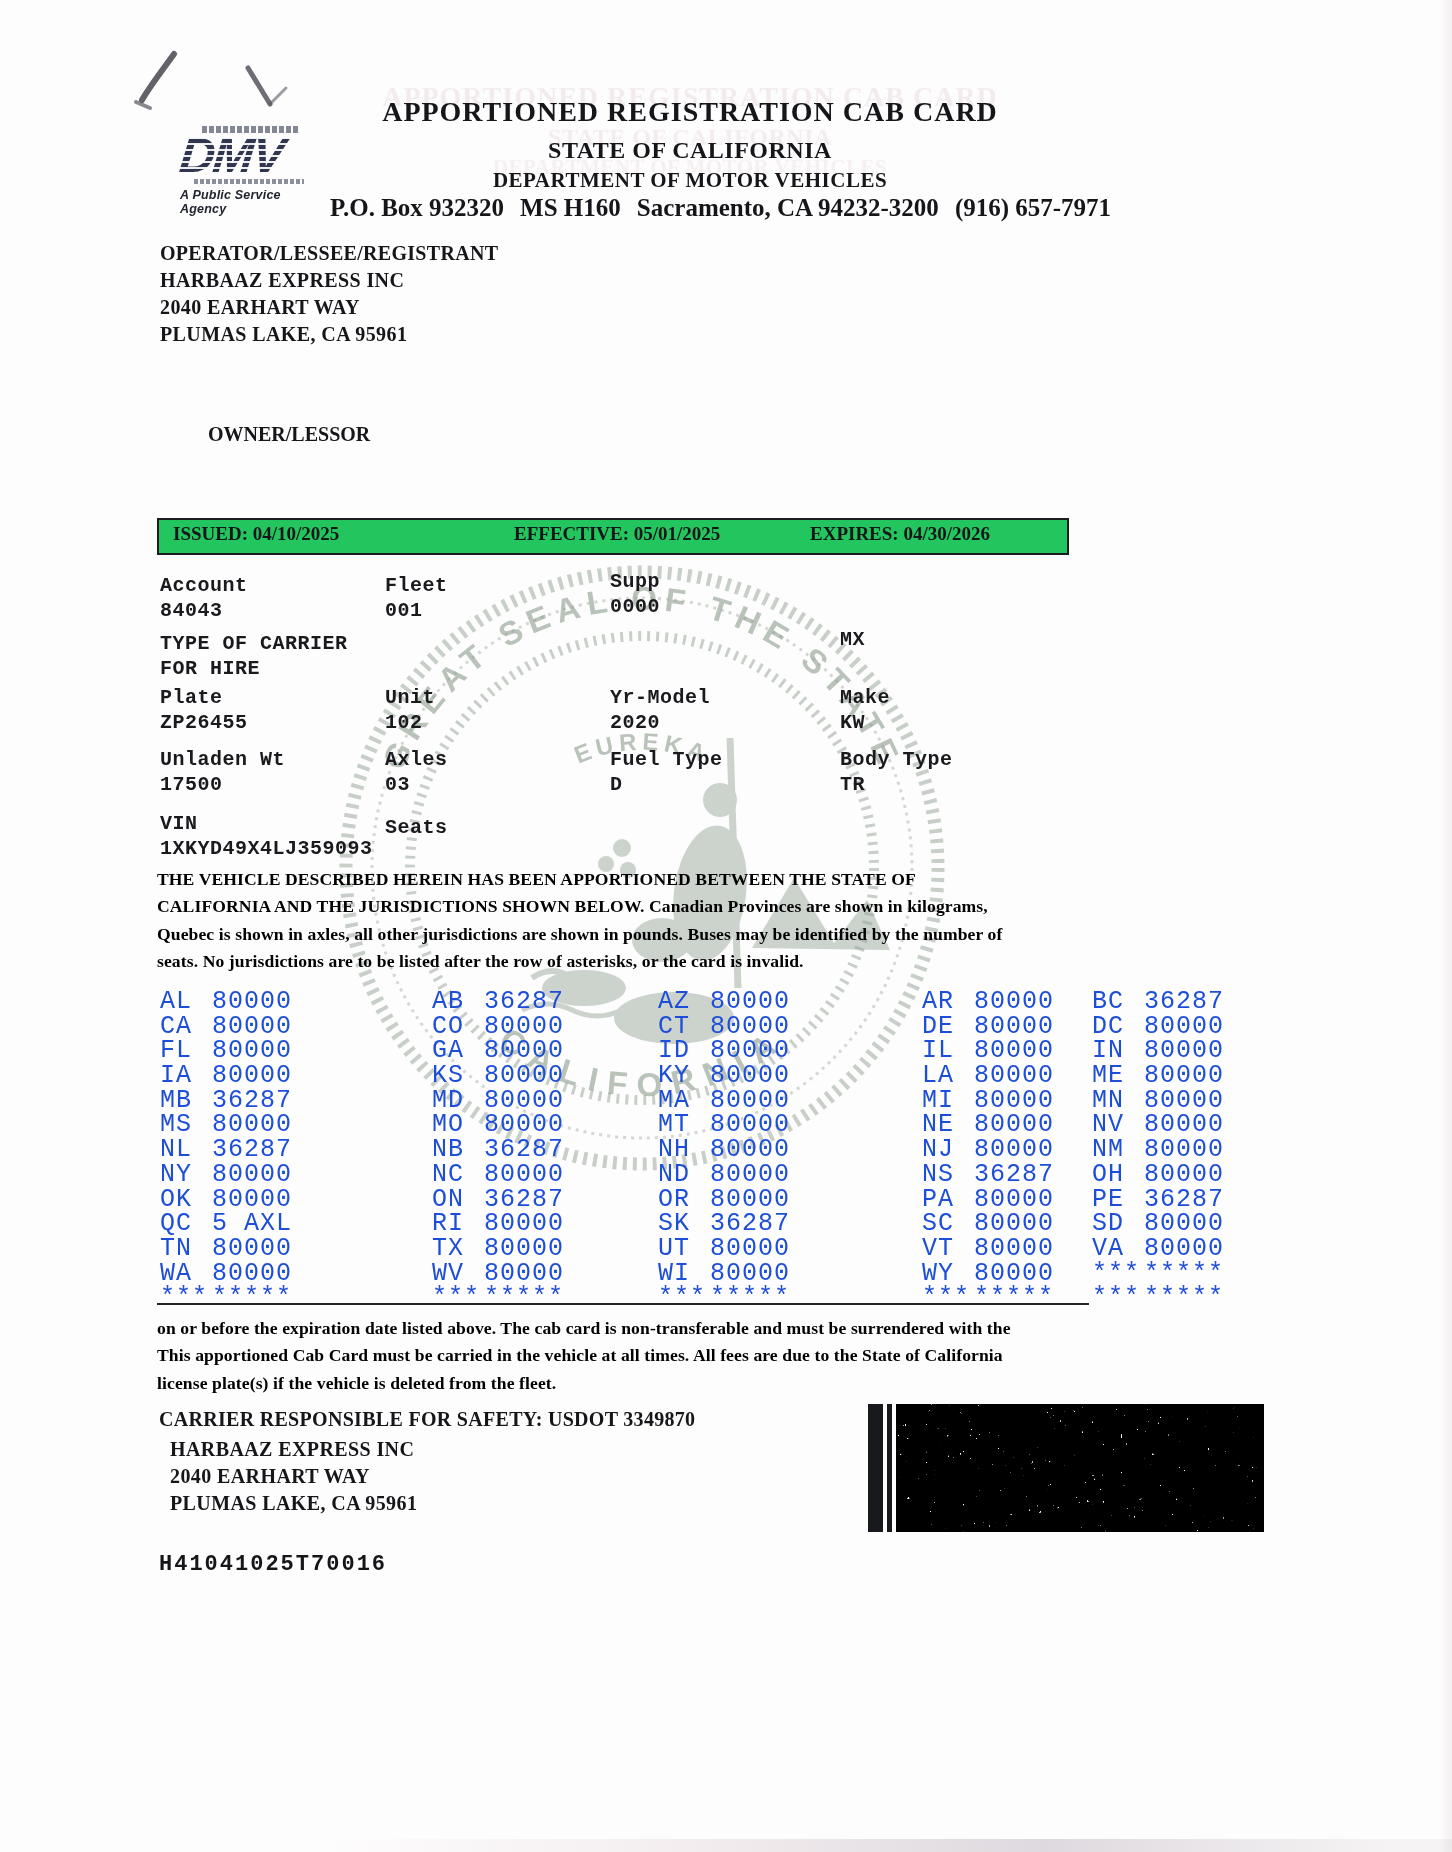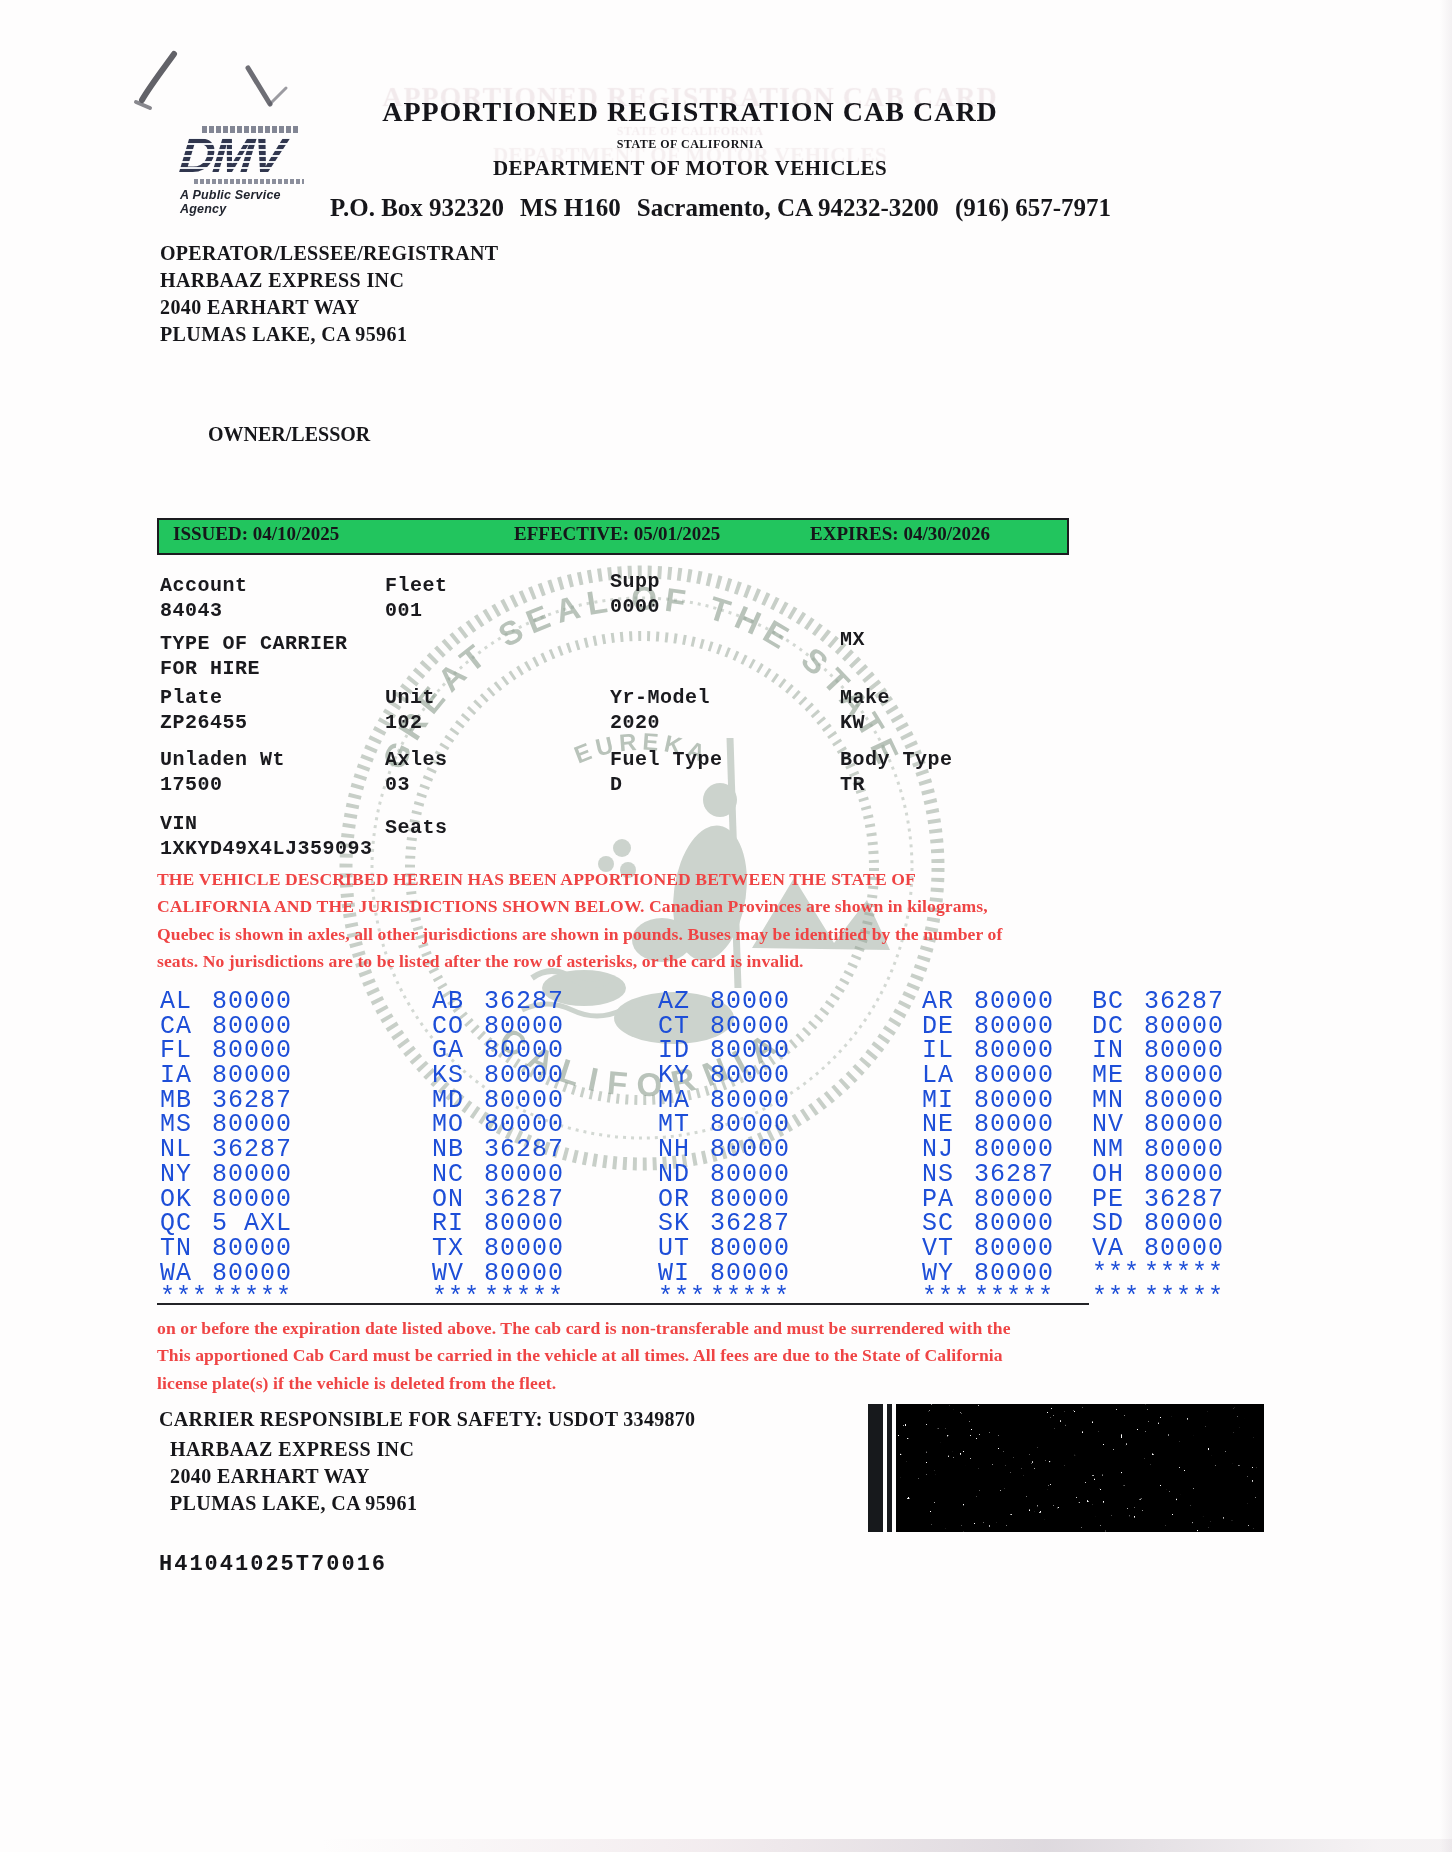--- a/index.html
+++ b/index.html
@@ -1,21 +1,21 @@
 <!DOCTYPE html>
 <html><head>
 <meta charset="utf-8">
 <style>
   html,body{margin:0;padding:0;}
   body{width:1452px;height:1852px;background:#f5f3f2;font-family:"Liberation Serif",serif;}
   .page{position:relative;width:1452px;height:1852px;background:#fefdfd;overflow:hidden;color:#16161a;}
   
   .hdr{position:absolute;left:330px;top:96px;width:720px;text-align:center;}
   .title{font-size:28px;font-weight:bold;letter-spacing:1px;color:#15151a;text-shadow:0 -15px 1px rgba(196,158,170,.20);}
-  .sub1{font-size:12px;font-weight:bold;margin-top:9px;letter-spacing:.5px;text-shadow:0 -13px 1px rgba(196,158,170,.18);}
+  .sub1{font-size:24px;font-weight:bold;margin-top:9px;letter-spacing:.5px;text-shadow:0 -13px 1px rgba(196,158,170,.18);}
   .sub2{font-size:21px;font-weight:bold;margin-top:4px;letter-spacing:.5px;text-shadow:0 -13px 1px rgba(196,158,170,.15);}
   .po-line{position:absolute;left:330px;top:194px;width:730px;display:flex;justify-content:space-between;gap:16px;font-size:25px;font-weight:bold;white-space:nowrap;}
   
   .logo{position:absolute;left:180px;top:126px;width:150px;text-align:left;font-family:"Liberation Sans",sans-serif;}
   .logo-tinytop{height:7px;width:96px;margin-left:22px;background:repeating-linear-gradient(90deg,#5a5f72 0 5px,transparent 5px 7px);opacity:.75;}
   .logo-dmv{font-size:49px;line-height:44px;font-weight:bold;font-style:italic;letter-spacing:-2px;
     background:repeating-linear-gradient(180deg,#30364e 0 4px,#eceef2 4px 6px);
     -webkit-background-clip:text;background-clip:text;color:transparent;transform:skewX(-6deg);}
   .logo-tinybot{height:5px;width:110px;margin-left:14px;background:repeating-linear-gradient(90deg,#5a5f72 0 4px,transparent 4px 6px);opacity:.7;margin-top:2px;}
   .logo-tag{font-size:12.5px;font-weight:bold;font-style:italic;color:#20242e;margin-top:4px;letter-spacing:.2px;}
@@ -24,21 +24,21 @@
   .oplabel{font-weight:600;letter-spacing:.3px;}
   .opbold{font-weight:bold;letter-spacing:.4px;}
   .ownlabel{position:absolute;left:160px;top:423px;font-size:20px;font-weight:600;margin-left:48px;}
   
   .statusbar{position:absolute;left:157px;top:518px;width:908px;height:33px;border:2px solid #1c1c20;background:#22c55e;}
   .statusbar span{position:absolute;top:3px;font-size:19px;font-weight:bold;white-space:nowrap;}
   
   .field{position:absolute;font-family:"Liberation Mono","DejaVu Sans Mono",monospace;font-weight:bold;font-size:20px;color:#1a1a1e;letter-spacing:.5px;line-height:24px;white-space:nowrap;}
   .flabel{margin-bottom:1px;}
   
-  .para{position:absolute;left:157px;width:940px;font-size:17.6px;font-weight:bold;line-height:27.4px;color:#ef4444;letter-spacing:.1px;white-space:nowrap;}
+  .para{position:absolute;left:157px;width:940px;font-size:17.6px;font-weight:bold;line-height:27.4px;color:#000000;letter-spacing:.1px;white-space:nowrap;}
   .para1{top:866px;}
   .para2{top:1315px;}
   
   .jtable{position:absolute;left:160px;top:990px;width:1160px;height:325px;font-family:"Liberation Mono","DejaVu Sans Mono",monospace;font-weight:normal;font-size:25px;color:#1d4ed8;}
   .jcol{position:absolute;top:0;}
   .jcol0{left:0;} .jcol1{left:272px;} .jcol2{left:498px;} .jcol3{left:730px;margin-left:32px;} .jcol4{left:932px;}
   .jrow{height:24.7px;line-height:24.7px;white-space:nowrap;letter-spacing:1px;}
   .jcode{display:inline-block;width:52px;}
   .sep-line{position:absolute;left:157px;top:1303px;width:932px;height:2px;background:#232327;}
   

